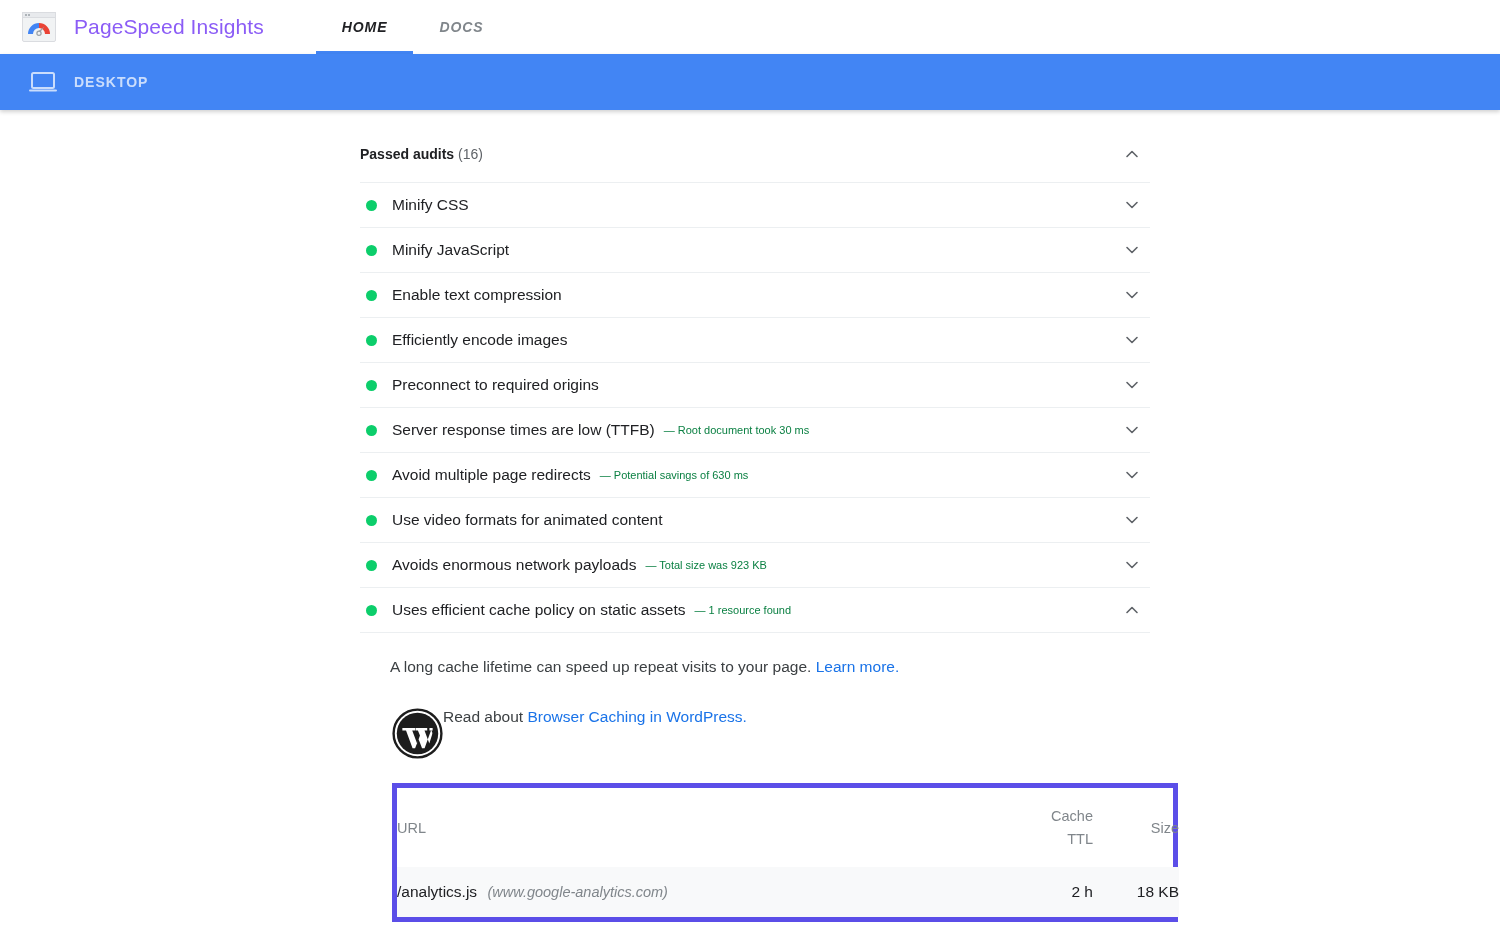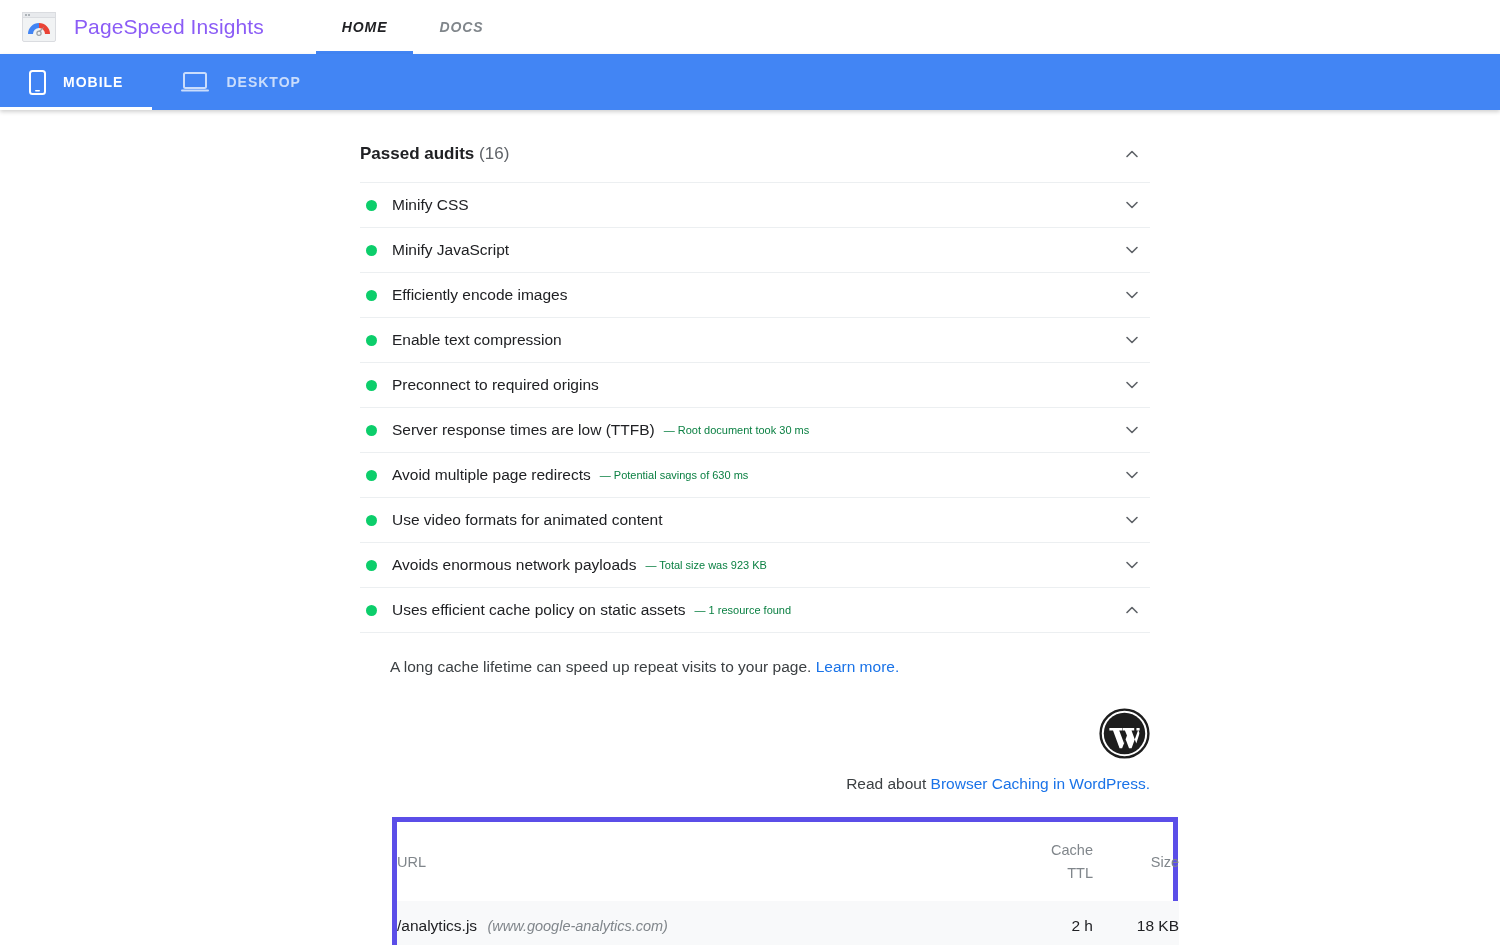--- a/index.html
+++ b/index.html
@@ -113,21 +113,21 @@
   }
 
   .panel-header {
     display: flex;
     align-items: center;
     justify-content: space-between;
     padding: 0 0 18px 0;
     cursor: pointer;
   }
   .panel-title {
-    font-size: 17px;
+    font-size: 14px;
     color: #202124;
     font-weight: 700;
     text-align: center;
   }
   .panel-title .count {
     font-weight: 400;
     color: #5f6368;
   }
 
   .chev {
@@ -178,25 +178,23 @@
   }
   .body-text {
     font-size: 15.5px;
     color: #3c4043;
     line-height: 1.5;
   }
   a.link { color: #1a73e8; text-decoration: none; }
 
   .stack-pack {
     display: flex;
-    align-items: flex-end;
-    gap: 16px;
+    align-items: flex-start;
     margin-top: 30px;
     padding-left: 2px;
-    flex-direction: column;
   }
   .wp-logo { width: 51px; height: 51px; display: block; flex: none; }
   .stack-text { font-size: 15.5px; color: #3c4043; }
 
   
   .table-highlight {
     margin-top: 24px;
     margin-left: 2px;
     border: 5px solid #5b4ee8;
     background: #ffffff;
@@ -254,27 +252,20 @@
     <div class="nav-tab active">
       <span>HOME</span>
     </div>
     <div class="nav-tab">
       <span>DOCS</span>
     </div>
   </div>
 </div>
 
 <div class="device-bar">
-  <div class="device-tab active">
-    <svg class="dev-icon" width="17" height="25" viewBox="0 0 17 25">
-      <rect x="1" y="1" width="15" height="23" rx="2.5" fill="none" stroke="currentColor" stroke-width="2"></rect>
-      <rect x="6" y="20" width="5" height="1.6" rx=".8" fill="currentColor"></rect>
-    </svg>
-    <span class="dev-label">MOBILE</span>
-  </div>
   <div class="device-tab">
     <svg class="dev-icon" width="28" height="24" viewBox="0 0 28 24">
       <rect x="3" y="3" width="22" height="15" rx="1.5" fill="none" stroke="currentColor" stroke-width="2"></rect>
       <rect x="0" y="19.5" width="28" height="2" rx="1" fill="currentColor"></rect>
     </svg>
     <span class="dev-label">DESKTOP</span>
   </div>
 </div>
 
 <div class="content">
@@ -308,32 +299,32 @@
         <span class="audit-note"></span>
       </div>
       <svg class="chev" viewBox="0 0 20 20">
         <path d="M5 7.5 L10 12.5 L15 7.5" fill="none" stroke="#5f6368" stroke-width="1.6" stroke-linecap="round" stroke-linejoin="round"></path>
       </svg>
     </div>
 
     <div class="audit-row">
       <div class="audit-left">
         <span class="dot"></span>
+        <span class="audit-title">Enable text compression</span>
+        <span class="audit-note"></span>
+      </div>
+      <svg class="chev" viewBox="0 0 20 20">
+        <path d="M5 7.5 L10 12.5 L15 7.5" fill="none" stroke="#5f6368" stroke-width="1.6" stroke-linecap="round" stroke-linejoin="round"></path>
+      </svg>
+    </div>
+
+    <div class="audit-row">
+      <div class="audit-left">
+        <span class="dot"></span>
         <span class="audit-title">Efficiently encode images</span>
-        <span class="audit-note"></span>
-      </div>
-      <svg class="chev" viewBox="0 0 20 20">
-        <path d="M5 7.5 L10 12.5 L15 7.5" fill="none" stroke="#5f6368" stroke-width="1.6" stroke-linecap="round" stroke-linejoin="round"></path>
-      </svg>
-    </div>
-
-    <div class="audit-row">
-      <div class="audit-left">
-        <span class="dot"></span>
-        <span class="audit-title">Enable text compression</span>
         <span class="audit-note"></span>
       </div>
       <svg class="chev" viewBox="0 0 20 20">
         <path d="M5 7.5 L10 12.5 L15 7.5" fill="none" stroke="#5f6368" stroke-width="1.6" stroke-linecap="round" stroke-linejoin="round"></path>
       </svg>
     </div>
 
     <div class="audit-row">
       <div class="audit-left">
         <span class="dot"></span>

